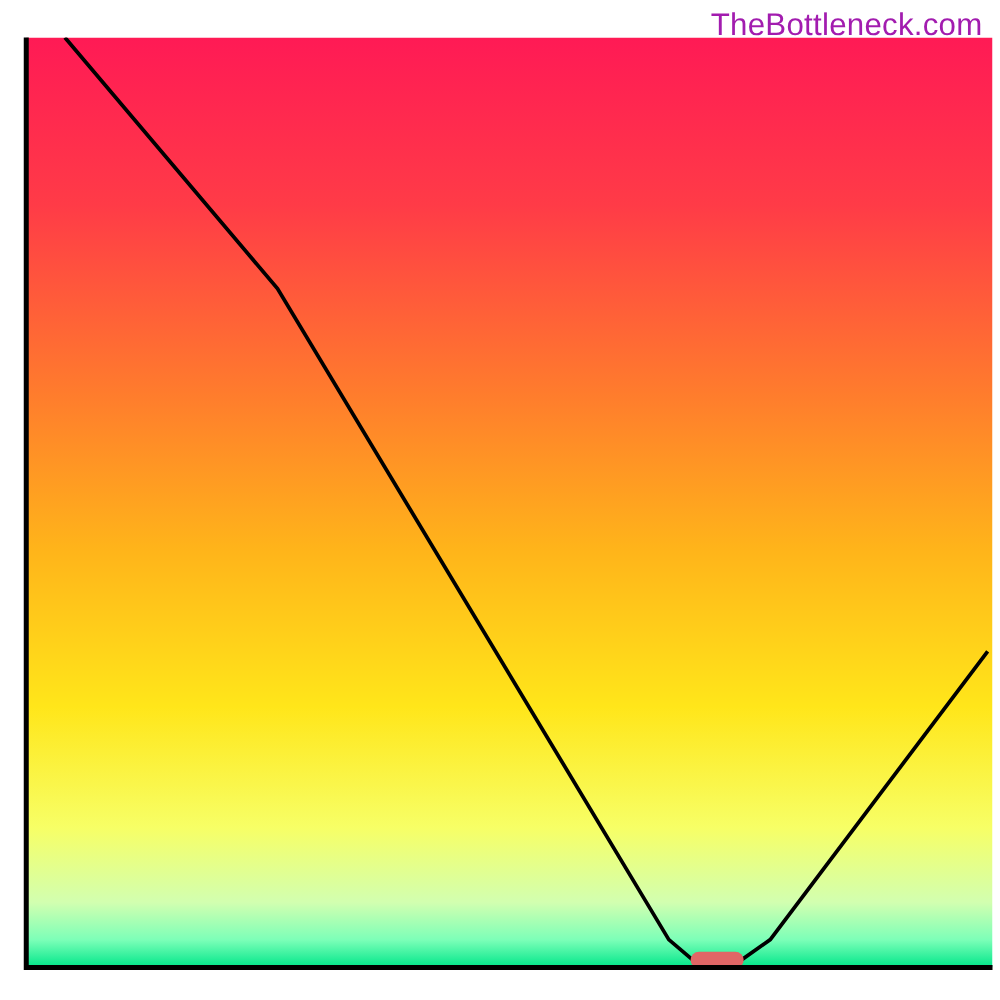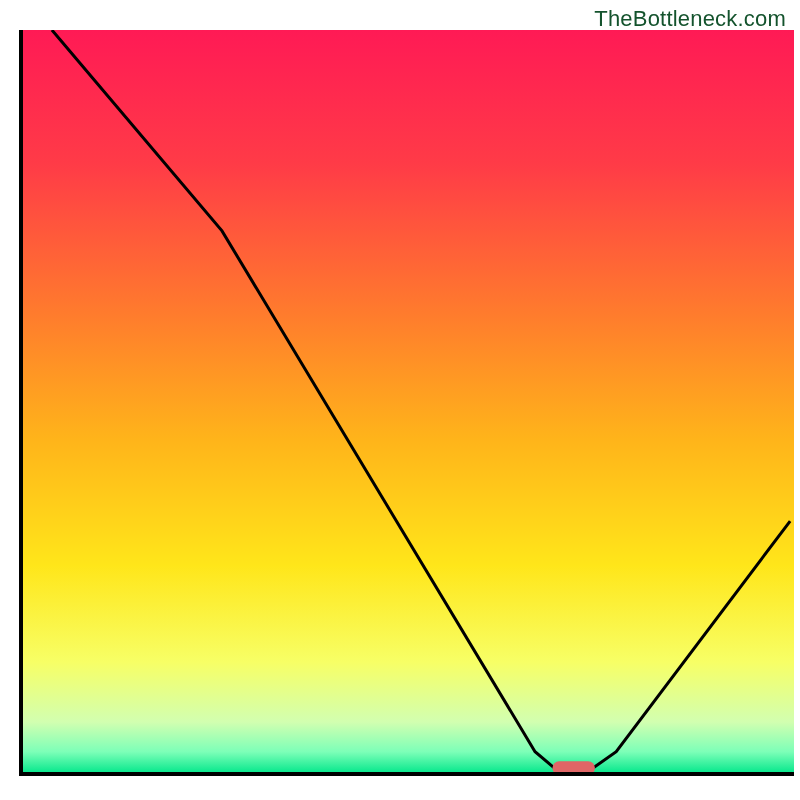--- a/index.html
+++ b/index.html
@@ -12,22 +12,22 @@
   }
   .chart-container {
     position: relative;
     width: 800px;
     height: 800px;
   }
   .watermark {
     position: absolute;
     top: 6px;
     right: 14px;
-    color: #14532d;
-    font-size: 22px;
+    color: #a21caf;
+    font-size: 25px;
     font-weight: 500;
     letter-spacing: 0.2px;
     z-index: 10;
   }
   svg {
     display: block;
   }
 </style>
 </head>
 <body>

